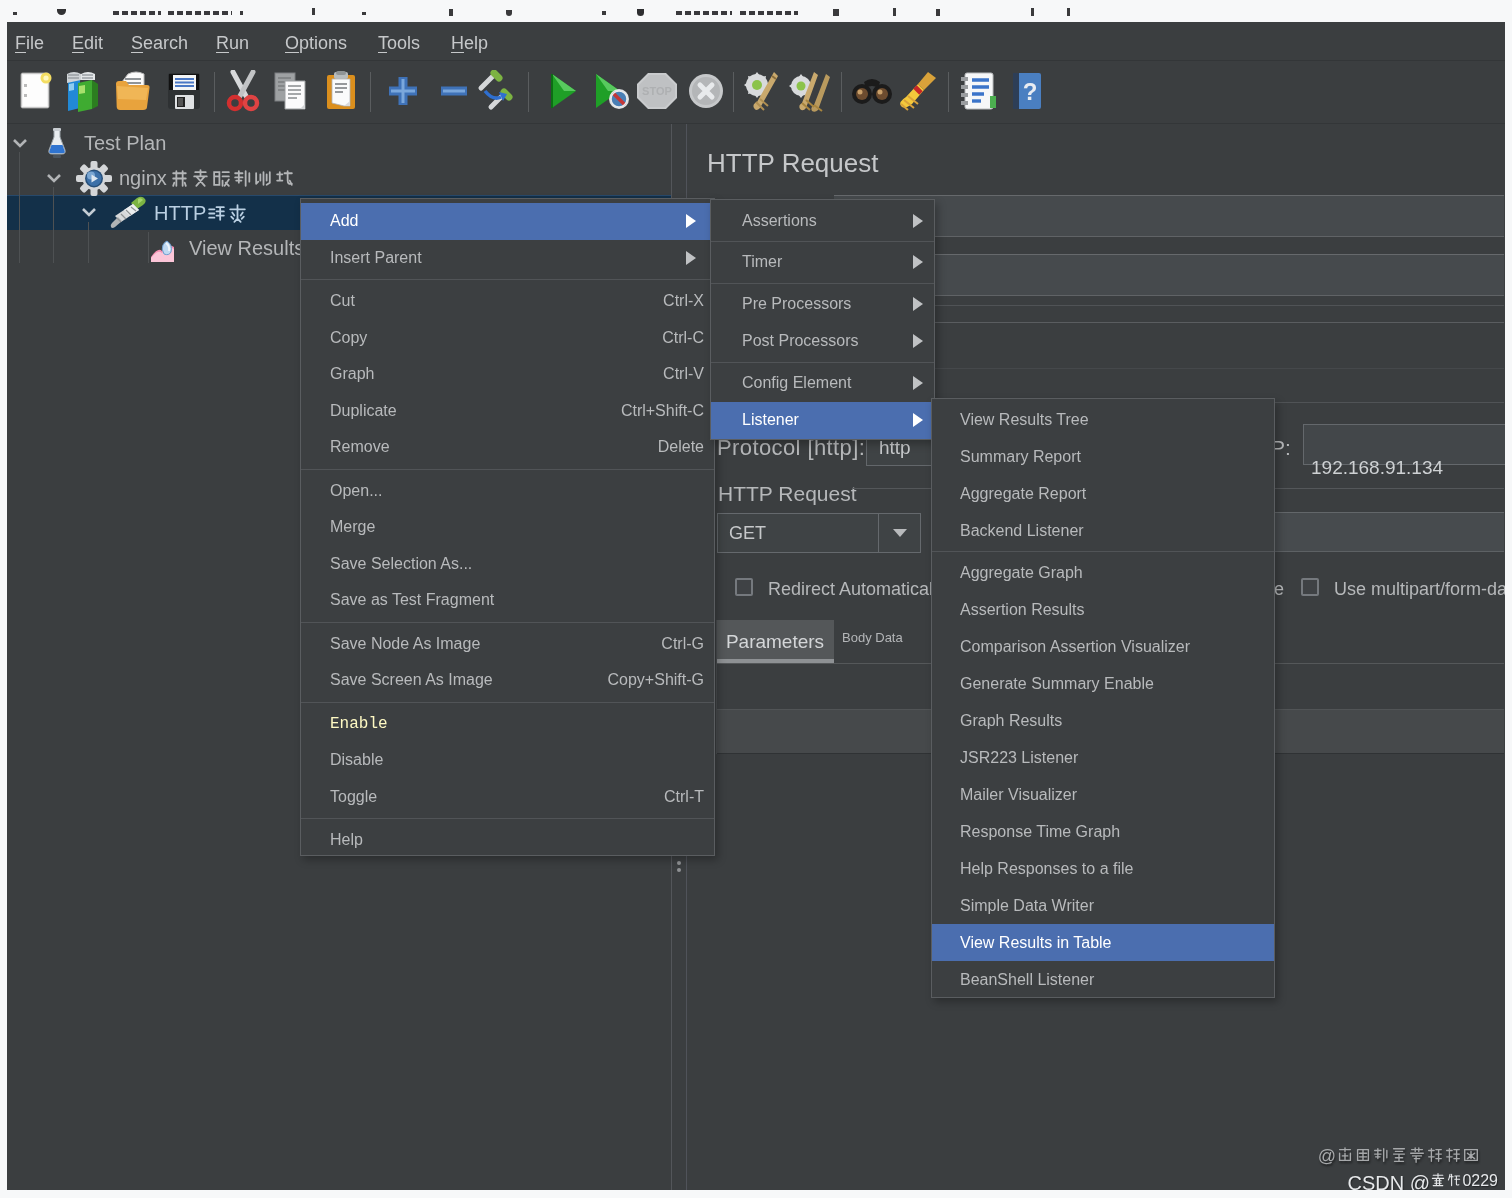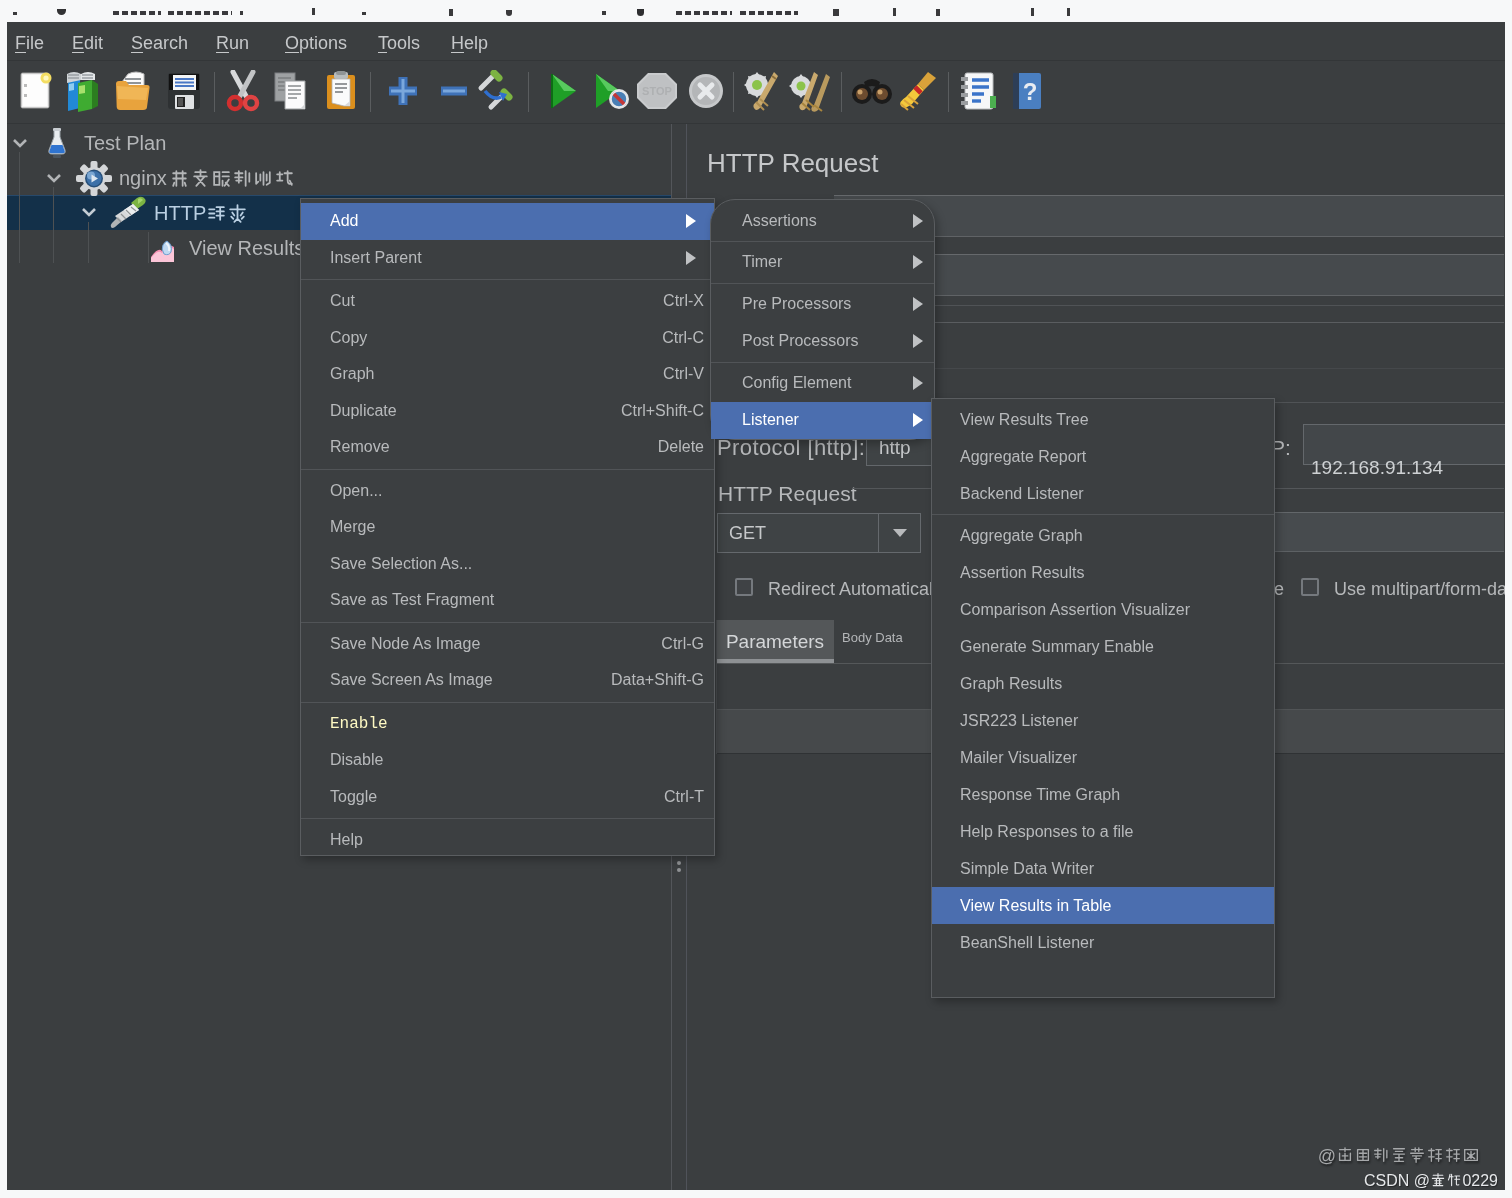--- a/index.html
+++ b/index.html
@@ -392,21 +392,21 @@
           <g transform="translate(100,0)">
             <path d="M3 5 H9 M6 3 V17 M3 12 H9 M11 4 H17 M14 4 V17 M11 9 H17 M11 14 H17"></path>
           </g>
           <g transform="translate(120,0)">
             <path d="M3 5 H9 M6 3 V17 M3 12 H9 M11 4 H17 M14 4 V17 M11 9 H17 M11 14 H17"></path>
           </g>
           <g transform="translate(140,0)">
             <path d="M3 4 H17 V16 H3 Z M6 8 L14 14 M14 8 L6 14 M10 6 V14"></path>
           </g>
         </svg></div>
-    <div class="abs" style="right:75px;top:1150px;font-size:16px;color:#e6e8ea;text-shadow:1px 1px 1px rgba(0,0,0,0.4);margin-left:27px;">CSDN @</div>
+    <div class="abs" style="right:75px;top:1150px;font-size:20px;color:#e6e8ea;text-shadow:1px 1px 1px rgba(0,0,0,0.4);margin-left:27px;">CSDN @</div>
       <div class="abs" style="right:43px;top:1150px;"><svg width="32" height="16" viewBox="0 0 40 20" style="stroke:#e6e8ea;stroke-width:1.4;fill:none;stroke-linecap:round;">
           <g transform="translate(0,0)">
             <path d="M4 4 H16 M10 2 V8 M3 8 H17 M6 11 H14 M6 14 H14 M4 17 H16 M8 8 V17 M12 8 V17"></path>
           </g>
           <g transform="translate(20,0)">
             <path d="M5 3 Q4 8 3 10 M5 6 H9 M7 3 V17 M11 5 H17 M13 5 V15 Q13 17 16 16 M11 9 H17"></path>
           </g>
         </svg></div>
       <div class="abs" style="right:7px;top:1150px;font-size:16px;color:#e6e8ea;text-shadow:1px 1px 1px rgba(0,0,0,0.4);">0229</div>
   </div>
@@ -456,40 +456,40 @@
       <div class="it">
           <span class="lab">Save as Test Fragment</span>
         </div>
       <div class="msep"></div>
       <div class="it">
           <span class="lab">Save Node As Image</span>
           <span class="sc">Ctrl-G</span>
         </div>
       <div class="it">
           <span class="lab">Save Screen As Image</span>
-          <span class="sc">Data+Shift-G</span>
+          <span class="sc">Copy+Shift-G</span>
         </div>
       <div class="msep"></div>
       <div class="it dis">
           <span class="lab">Enable</span>
         </div>
       <div class="it">
           <span class="lab">Disable</span>
         </div>
       <div class="it">
           <span class="lab">Toggle</span>
           <span class="sc">Ctrl-T</span>
         </div>
       <div class="msep"></div>
       <div class="it">
           <span class="lab">Help</span>
         </div>
     </div>
 
-    <div class="menu" id="m2" style="left:710px;top:199px;width:225px;padding-top:2px;border-radius:25px;">
+    <div class="menu" id="m2" style="left:710px;top:199px;width:225px;padding-top:2px;">
       <div class="it">
           <span class="lab">Assertions</span>
           <span class="arr"></span>
         </div>
       <div class="msep"></div>
       <div class="it">
           <span class="lab">Timer</span>
           <span class="arr"></span>
         </div>
       <div class="msep"></div>
@@ -508,20 +508,23 @@
         </div>
       <div class="it hl">
           <span class="lab">Listener</span>
           <span class="arr"></span>
         </div>
     </div>
 
     <div class="menu" id="m3" style="left:931px;top:398px;width:344px;padding-top:2px;">
       <div class="it">
           <span class="lab">View Results Tree</span>
+        </div>
+      <div class="it">
+          <span class="lab">Summary Report</span>
         </div>
       <div class="it">
           <span class="lab">Aggregate Report</span>
         </div>
       <div class="it">
           <span class="lab">Backend Listener</span>
         </div>
       <div class="msep"></div>
       <div class="it">
           <span class="lab">Aggregate Graph</span>

